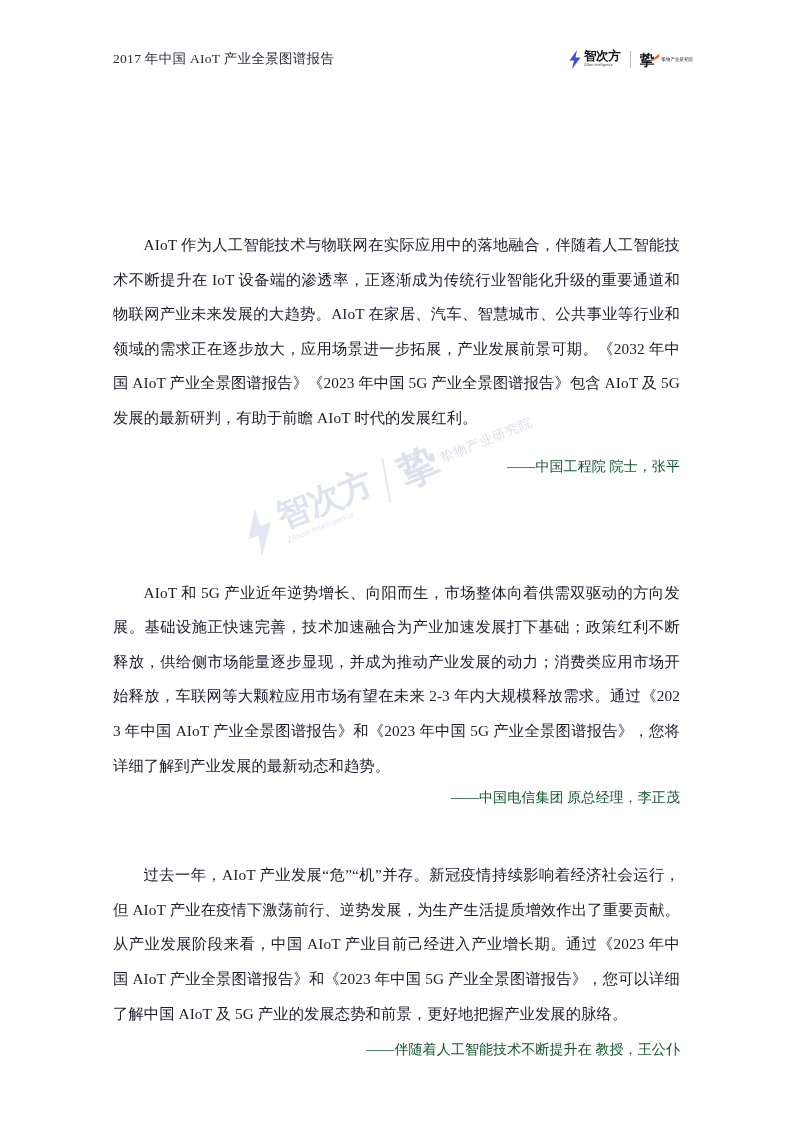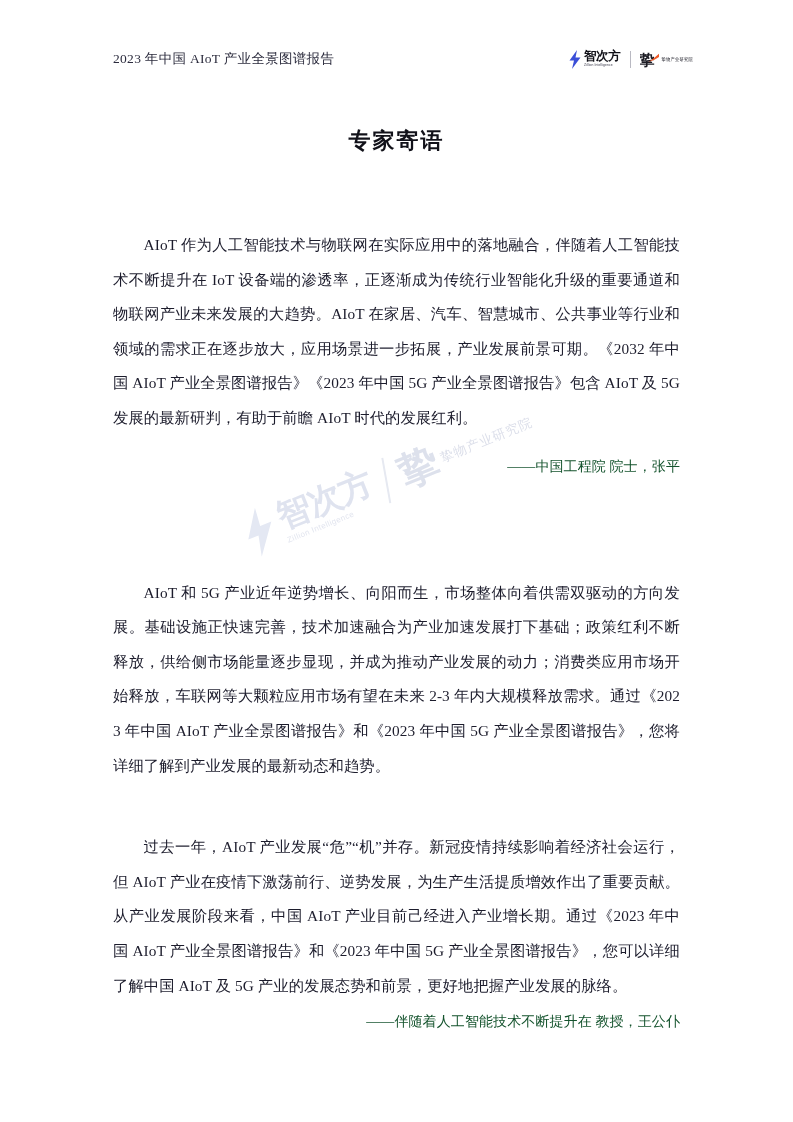--- a/index.html
+++ b/index.html
@@ -248,21 +248,21 @@
       </div>
       <span class="wm-divider"></span>
       <div class="wm-zhiwu">
         <span class="wm-zhiwu-glyph">挚</span>
         <span class="wm-zhiwu-text">挚物产业研究院</span>
       </div>
     </div>
   </div>
 
   <div class="page-header">
-    <div class="header-title">2023 年中国 AIoT 产业全景图谱报告</div>
+    <div class="header-title">2017 年中国 AIoT 产业全景图谱报告</div>
     <div class="header-logos">
       <div class="logo-zillion">
         <span class="logo-bolt">
           <svg viewBox="0 0 14 19" width="14" height="19" aria-hidden="true">
             <path d="M9 0 L1.5 10.5 H6 L4 19 L12.5 7.5 H7.5 Z" fill="#3b4fd8"></path>
           </svg>
         </span>
         <span class="logo-zillion-text">
           <span class="logo-zillion-cn">智次方</span>
           <span class="logo-zillion-en">Zillion Intelligence</span>
@@ -274,31 +274,31 @@
           <span class="logo-zhiwu-glyph">挚</span>
           <svg class="logo-zhiwu-swoosh" viewBox="0 0 13 11" width="13" height="11" aria-hidden="true">
             <path d="M0.5 10 C5 7 9 3.5 12.5 0.5 L11 5 C8 7 4 9 0.5 10 Z" fill="#f05a28"></path>
           </svg>
         </span>
         <span class="logo-zhiwu-text">挚物产业研究院</span>
       </div>
     </div>
   </div>
 
-  <div class="doc-title">专家寄语</div>
 
   <div class="content">
 
     <div class="quote-block b1">
       <div class="quote-text">AIoT 作为人工智能技术与物联网在实际应用中的落地融合，伴随着人工智能技术不断提升在 IoT 设备端的渗透率，正逐渐成为传统行业智能化升级的重要通道和物联网产业未来发展的大趋势。AIoT 在家居、汽车、智慧城市、公共事业等行业和领域的需求正在逐步放大，应用场景进一步拓展，产业发展前景可期。《2032 年中国 AIoT 产业全景图谱报告》《2023 年中国 5G 产业全景图谱报告》包含 AIoT 及 5G 发展的最新研判，有助于前瞻 AIoT 时代的发展红利。</div>
       <div class="quote-attrib">——中国工程院 院士，张平</div>
     </div>
 
     <div class="quote-block b2">
       <div class="quote-text">AIoT 和 5G 产业近年逆势增长、向阳而生，市场整体向着供需双驱动的方向发展。基础设施正快速完善，技术加速融合为产业加速发展打下基础；政策红利不断释放，供给侧市场能量逐步显现，并成为推动产业发展的动力；消费类应用市场开始释放，车联网等大颗粒应用市场有望在未来 2-3 年内大规模释放需求。通过《2023 年中国 AIoT 产业全景图谱报告》和《2023 年中国 5G 产业全景图谱报告》，您将详细了解到产业发展的最新动态和趋势。</div>
+      <div class="quote-attrib">——中国电信集团 原总经理，李正茂</div>
     </div>
 
     <div class="quote-block b3">
       <div class="quote-text">过去一年，AIoT 产业发展“危”“机”并存。新冠疫情持续影响着经济社会运行，但 AIoT 产业在疫情下激荡前行、逆势发展，为生产生活提质增效作出了重要贡献。从产业发展阶段来看，中国 AIoT 产业目前己经进入产业增长期。通过《2023 年中国 AIoT 产业全景图谱报告》和《2023 年中国 5G 产业全景图谱报告》，您可以详细了解中国 AIoT 及 5G 产业的发展态势和前景，更好地把握产业发展的脉络。</div>
       <div class="quote-attrib">——伴随着人工智能技术不断提升在 教授，王公仆</div>
     </div>
 
   </div>
 </div>
 

